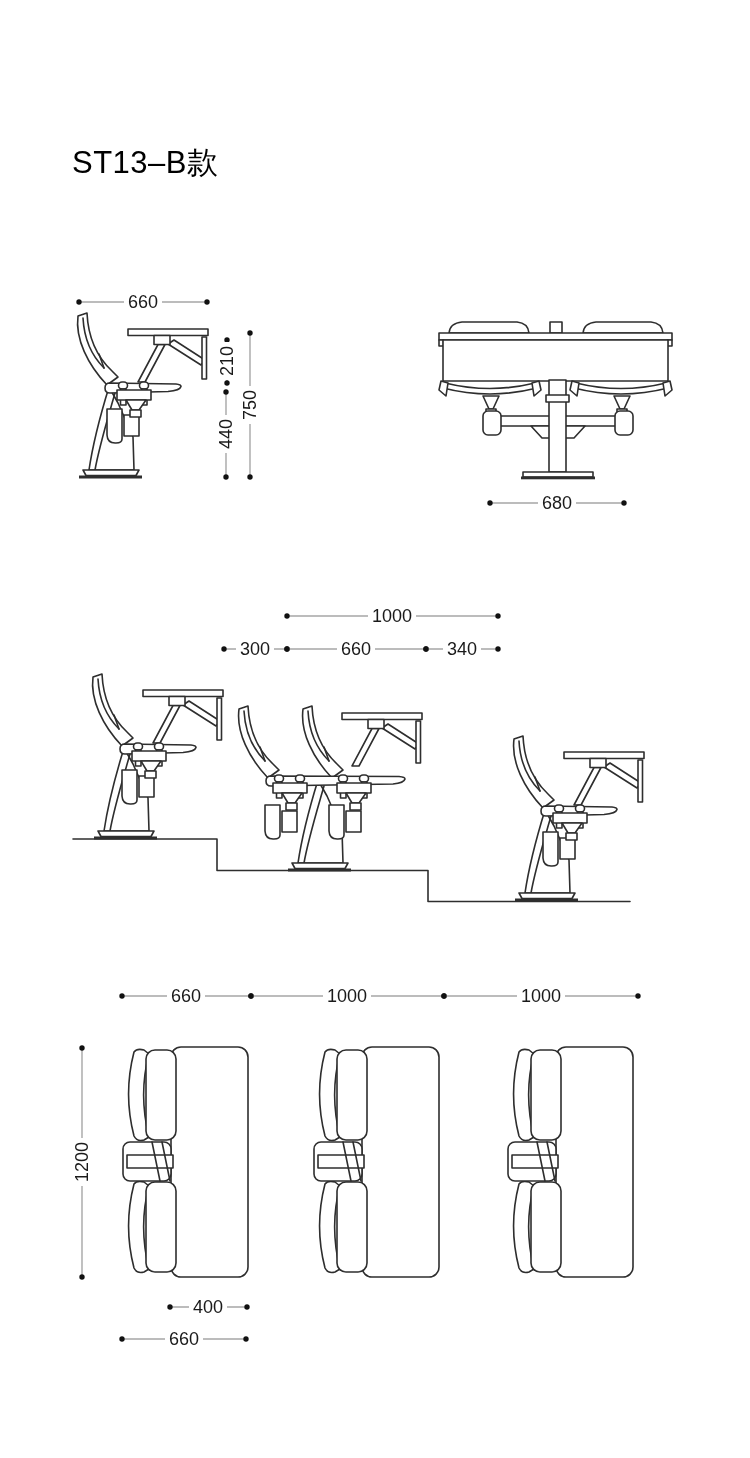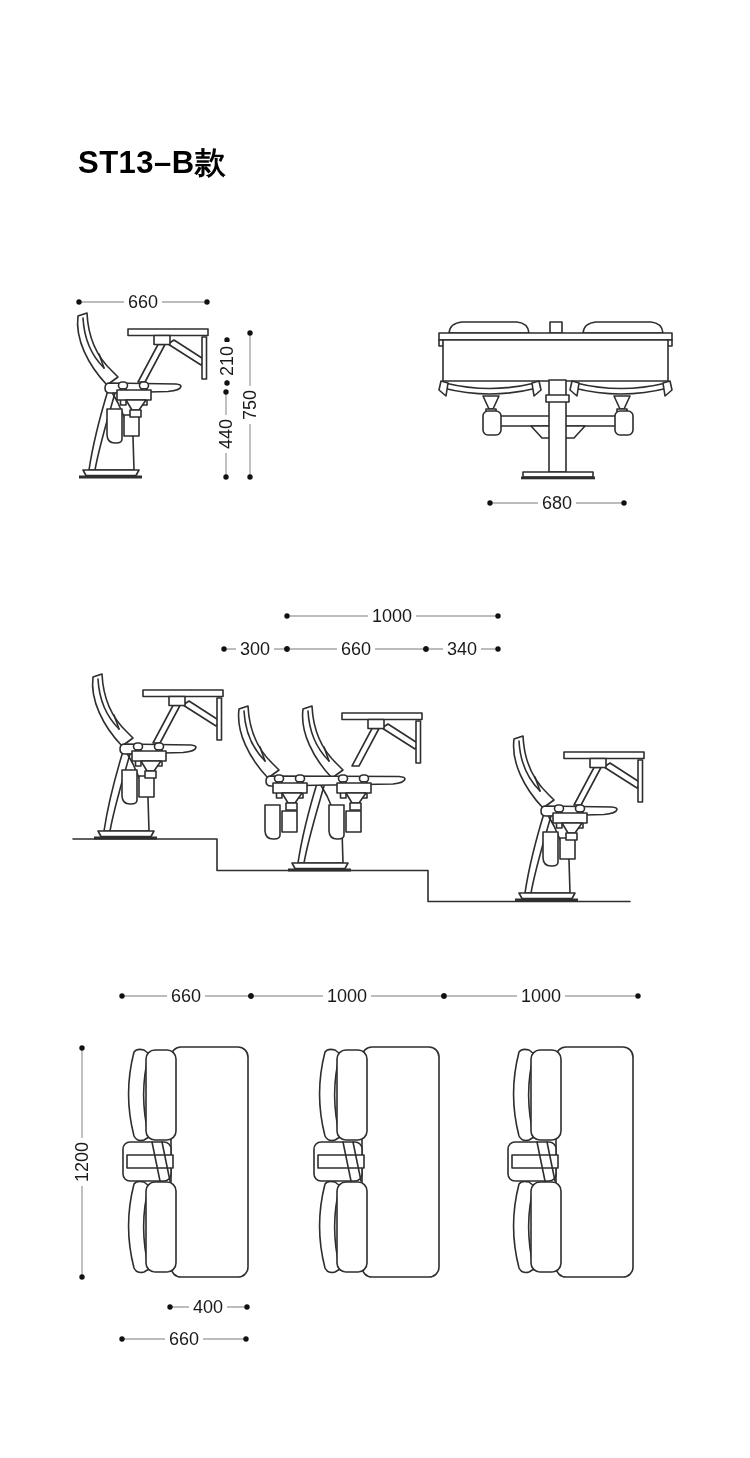--- a/index.html
+++ b/index.html
@@ -1,18 +1,18 @@
 <!DOCTYPE html>
 <html><head>
 <meta charset="utf-8">
 <style>
   html,body{margin:0;padding:0;background:#ffffff;}
   .page{position:relative;width:750px;height:1458px;background:#ffffff;overflow:hidden;
         font-family:"Liberation Sans",sans-serif;}
-  .title{position:absolute;left:78px;top:142px;font-size:31px;font-weight:700;
+  .title{position:absolute;left:72px;top:142px;font-size:31px;font-weight:400;
          color:#000000;letter-spacing:0.5px;white-space:nowrap;}
   svg{position:absolute;left:0;top:0;}
   .ln{fill:#ffffff;stroke:#2e2e2e;stroke-width:1.6;stroke-linejoin:round;stroke-linecap:round;}
   .ln-open{fill:none;stroke:#2e2e2e;stroke-width:1.6;stroke-linejoin:round;stroke-linecap:round;}
   .fill-dark{fill:#2e2e2e;stroke:none;}
   .dim-line{stroke:#a6a6a6;stroke-width:1.4;}
   .dim-dot{fill:#111111;stroke:none;}
   .dim-bg{fill:#ffffff;stroke:none;}
   .dim-text{font-family:"Liberation Sans",sans-serif;font-size:18px;fill:#1a1a1a;}
 </style>

